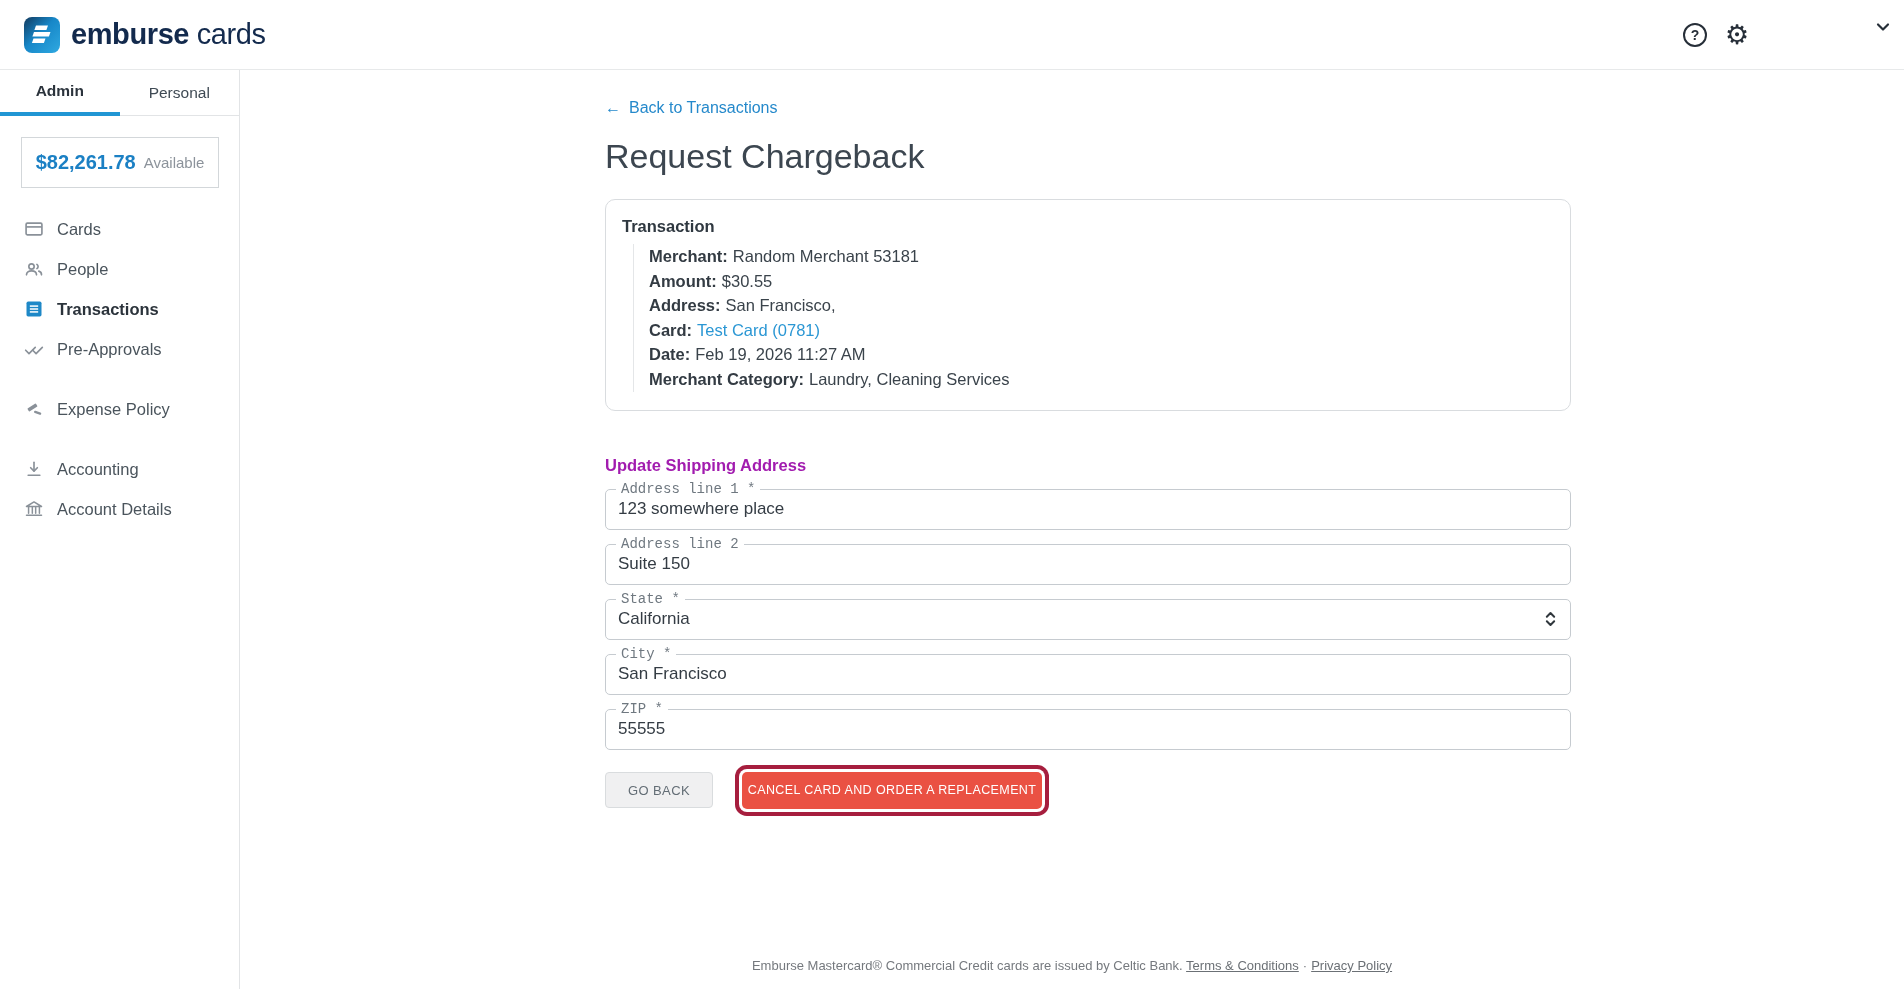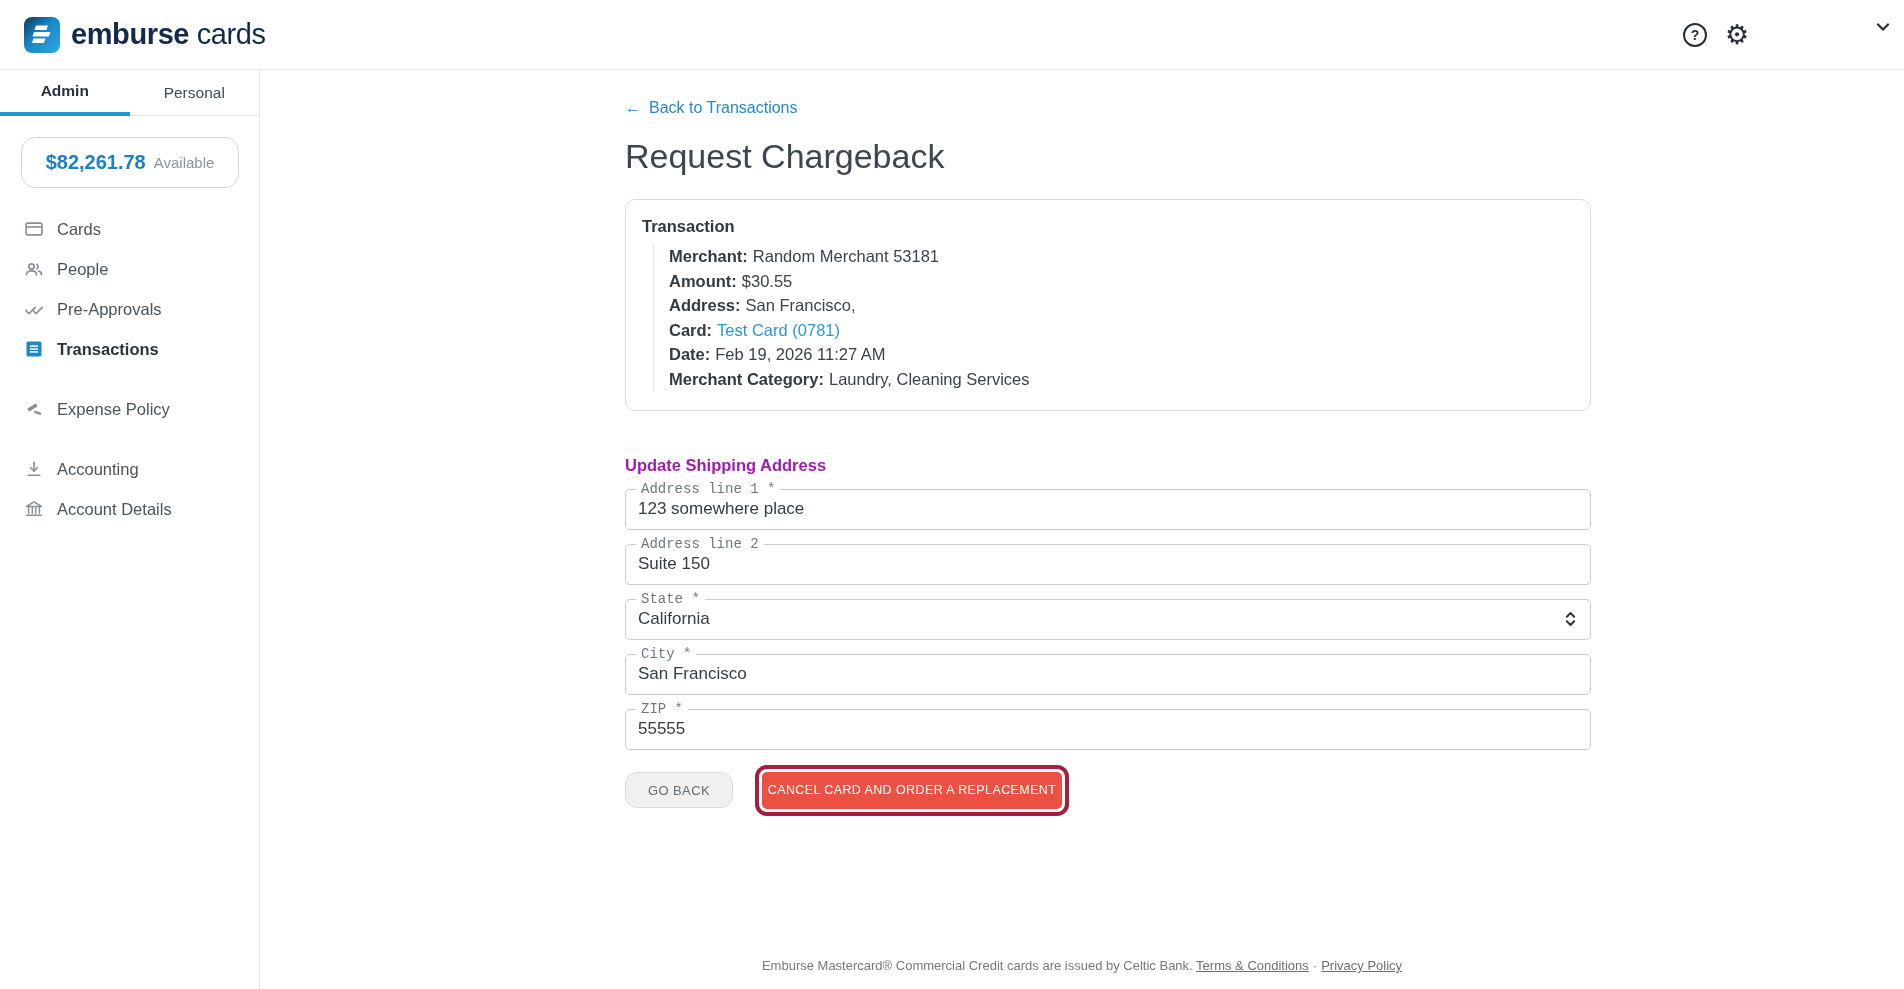--- a/index.html
+++ b/index.html
@@ -17,30 +17,30 @@
   .top-icon { position:absolute; cursor:pointer; color:#262e38; }
   .help-btn { left:1683px; top:23px; width:24px; height:24px; border:2px solid #262e38;
     border-radius:50%; display:flex; align-items:center; justify-content:center;
     font-size:14px; font-weight:700; }
   .gear-btn { left:1725px; top:17px; font-size:27px; line-height:36px;
     font-family:"DejaVu Sans",sans-serif; }
   .caret-btn { left:1873px; top:17px; }
 
   
   .body-row { display:flex; height:919px; }
-  .sidebar { width:260px; border-right:1px solid #e2e4e6; background:#fff; flex:none; }
+  .sidebar { width:240px; border-right:1px solid #e2e4e6; background:#fff; flex:none; }
   .main { flex:1; position:relative; }
 
   
   .tabs { display:flex; height:46px; }
   .tab { flex:1; display:flex; align-items:center; justify-content:center;
     font-size:15.5px; color:#3f4a54; border-bottom:1px solid #e2e4e6; cursor:pointer; }
   .tab.active { font-weight:700; color:#2b333c; border-bottom:4px solid #2196d4; }
   .balance { margin:21px 20px 0 21px; height:51px; border:1px solid #d3d7da;
-    border-radius:14px; display:flex; align-items:center; justify-content:center;
+    border-radius:0; display:flex; align-items:center; justify-content:center;
     gap:8px; cursor:pointer; }
   .balance-amount { color:#1b80c4; font-size:20px; font-weight:700; }
   .balance-label { color:#8c939b; font-size:15px; }
   .nav { margin-top:21px; }
   .nav-item { height:40px; display:flex; align-items:center; padding-left:24px;
     gap:13px; font-size:16.5px; color:#4a545c; cursor:pointer; }
   .nav-item .icon { width:20px; height:20px; display:flex; flex:none; }
   .nav-item.active { font-weight:700; color:#2b333b; }
   .nav-gap { height:20px; }
 
@@ -65,21 +65,21 @@
   .field input, .field .select { width:100%; height:41px; border:1px solid #c6cbd0;
     border-radius:5px; padding:16px 12px; font-size:17px; color:#343c44;
     font-family:inherit; background:#fff; outline:none; }
   .field label { position:absolute; top:-8px; left:11px; background:#fff;
     padding:0 5px; font-size:14px; color:#6f7880; z-index:2;font-family:Liberation Mono, monospace; }
   .select { display:flex; align-items:center; justify-content:space-between;
     cursor:pointer; }
 
   .actions { margin-top:22px; display:flex; align-items:center; }
   .btn-secondary { height:36px; padding:0 22px; background:#f0f0f1;
-    border:1px solid #d9dcde; border-radius:12px; font-size:13px;
+    border:1px solid #d9dcde; border-radius:4px; font-size:13px;
     letter-spacing:0.4px; color:#636d75; cursor:pointer; font-family:inherit; }
   .btn-danger { margin-left:29px; height:37px; width:300px; background:#ea5143;
     border:none; border-radius:5px; color:#fff; font-size:12.5px; font-weight:400;
     letter-spacing:0.4px; cursor:pointer; font-family:inherit;
     box-shadow:0 0 0 3px #fff, 0 0 0 7px #a61e3e; }
 
   .footer { position:absolute; bottom:16px; left:0; right:0; text-align:center;
     font-size:13px; color:#75797e; }
   .footer a { color:#6b7075; text-decoration:underline; cursor:pointer; }
   .footer .sep { margin:0 4px; }
@@ -137,39 +137,39 @@
         <span class="icon">
           <svg viewBox="0 0 24 24" width="20" height="20" fill="none" stroke="#8a9199" stroke-width="2" stroke-linecap="round">
               <circle cx="9" cy="9" r="3.2"></circle>
               <path d="M3 19c0-3 2.6-4.8 6-4.8s6 1.8 6 4.8"></path>
               <path d="M15.5 6.4a3.1 3.1 0 0 1 0 5.2"></path>
               <path d="M17.8 14.6c2.1.6 3.2 2.1 3.2 4.4"></path>
             </svg>
         </span>
         <span>People</span>
       </div>
-      <div class="nav-item">
-        <span class="icon">
-          <svg viewBox="0 0 24 24" width="20" height="20" fill="none" stroke="#8a9199" stroke-width="2" stroke-linecap="round" stroke-linejoin="round">
-              <path d="M2 13.5l4 4L13.5 10"></path>
-              <path d="M10.5 13.5l4 4L22 10"></path>
-            </svg>
-        </span>
-        <span>Pre-Approvals</span>
-      </div>
       <div class="nav-item active">
         <span class="icon">
           <svg viewBox="0 0 24 24" width="20" height="20">
               <rect x="3" y="3" width="18" height="18" rx="2" fill="#1e88c7"></rect>
               <line x1="7" y1="8.5" x2="17" y2="8.5" stroke="#fff" stroke-width="1.8"></line>
               <line x1="7" y1="12" x2="17" y2="12" stroke="#fff" stroke-width="1.8"></line>
               <line x1="7" y1="15.5" x2="17" y2="15.5" stroke="#fff" stroke-width="1.8"></line>
             </svg>
         </span>
         <span>Transactions</span>
+      </div>
+      <div class="nav-item">
+        <span class="icon">
+          <svg viewBox="0 0 24 24" width="20" height="20" fill="none" stroke="#8a9199" stroke-width="2" stroke-linecap="round" stroke-linejoin="round">
+              <path d="M2 13.5l4 4L13.5 10"></path>
+              <path d="M10.5 13.5l4 4L22 10"></path>
+            </svg>
+        </span>
+        <span>Pre-Approvals</span>
       </div>
       <div class="nav-gap"></div>
       <div class="nav-item">
         <span class="icon">
           <svg viewBox="0 0 24 24" width="20" height="20" fill="#8a9199">
               <rect x="4" y="8" width="12" height="4.4" rx="1" transform="rotate(-32 10 10)"></rect>
               <rect x="12" y="15" width="9" height="2.8" rx="1.4" transform="rotate(18 16 16)"></rect>
             </svg>
         </span>
         <span>Expense Policy</span>

